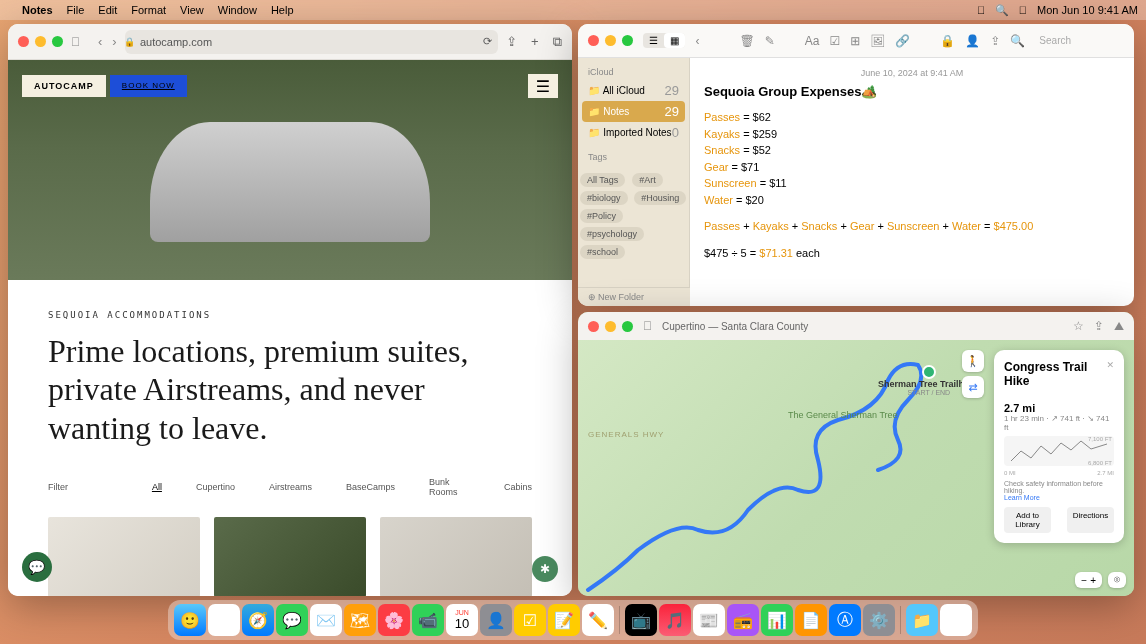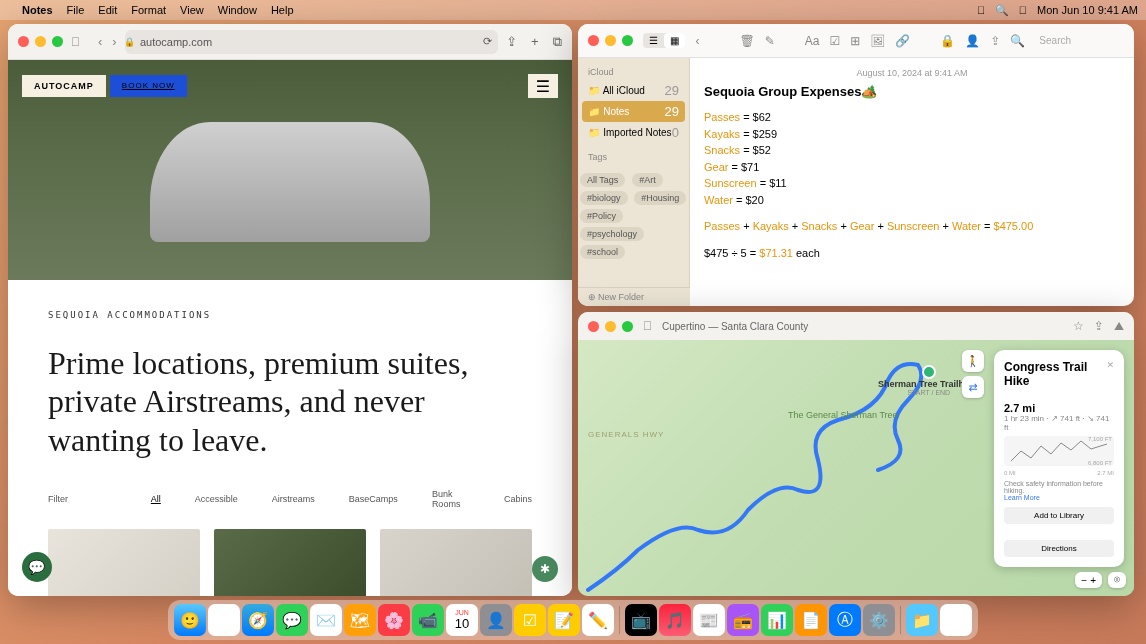--- a/index.html
+++ b/index.html
@@ -28,21 +28,21 @@
 .safari-url .lock { font-size: 9px; }
 .safari-actions { display: flex; gap: 14px; color: #666; font-size: 13px; }
 .safari-content { height: calc(100% - 36px); overflow: hidden; position: relative; background: #fff; }
 .autocamp-header { position: absolute; top: 14px; left: 14px; right: 14px; display: flex; justify-content: space-between; align-items: center; z-index: 2; }
 .autocamp-logo { background: #f5f0e1; padding: 6px 12px; font-size: 9px; font-weight: bold; letter-spacing: 1px; }
 .book-now { background: #1d4ed8; padding: 6px 12px; font-size: 8px; letter-spacing: 1px; margin-left: 4px; text-decoration: underline;}
 .autocamp-menu { background: #f5f0e1; width: 30px; height: 24px; display: flex; align-items: center; justify-content: center; }
 .autocamp-hero { height: 220px; background: linear-gradient(to bottom, #4a5c3a 0%, #5a6b4a 40%, #6a7a5a 100%); position: relative; }
 .airstream-hero { position: absolute; left: 50%; top: 50%; transform: translate(-50%, -40%); width: 280px; height: 120px; background: linear-gradient(to bottom, #d0d0d0, #a0a0a0); border-radius: 60px 60px 8px 8px / 80px 80px 8px 8px; }
 .autocamp-body { padding: 30px 40px; }
-.autocamp-eyebrow { font-size: 9px; letter-spacing: 2px; color: #333; margin-bottom: 24px; font-family: monospace; }
+.autocamp-eyebrow { font-size: 9px; letter-spacing: 2px; color: #333; margin-bottom: 12px; font-family: monospace; }
 .autocamp-headline { font-size: 32px; font-weight: 400; line-height: 1.2; color: #1a1a1a; font-family: Georgia, serif; margin-bottom: 30px; }
 .autocamp-filters { display: flex; gap: 34px; font-size: 9px; color: #555; align-items: center; }
 .autocamp-filters .active { text-decoration: underline; color: #000; }
 .autocamp-gallery { display: flex; gap: 14px; margin-top: 20px; }
 .gallery-img { width: 160px; height: 80px; background: #ccc; border-radius: 2px; }
 .gallery-img.g1 { background: linear-gradient(135deg, #e8e4dc, #d4cfc5); }
 .gallery-img.g2 { background: linear-gradient(135deg, #5a6b4a, #3a4b2a); }
 .gallery-img.g3 { background: linear-gradient(135deg, #d8d4cc, #c4bfb5); }
 .chat-bubble { position: absolute; bottom: 14px; left: 14px; width: 30px; height: 30px; background: #2a6e3f; border-radius: 50%; display: flex; align-items: center; justify-content: center; color: #fff; font-size: 14px; }
 .access-btn { position: absolute; bottom: 14px; right: 14px; width: 26px; height: 26px; background: #4a8a5f; border-radius: 50%; display: flex; align-items: center; justify-content: center; color: #fff; font-size: 12px; }
@@ -74,21 +74,21 @@
 
 .maps { top: 312px; left: 578px; width: 556px; height: 284px; background: #c8e0b8; }
 .maps-toolbar { height: 28px; background: #f4f2ef; display: flex; align-items: center; padding: 0 10px; gap: 10px; font-size: 10px; color: #666; }
 .maps-view { position: relative; height: calc(100% - 28px); background: linear-gradient(135deg, #d4e8c4 0%, #c0dcb0 50%, #b8d8a8 100%); overflow: hidden; }
 .map-route { position: absolute; inset: 0; }
 .trail-card { position: absolute; top: 10px; right: 10px; width: 130px; background: #fff; border-radius: 10px; padding: 10px; font-size: 9px; box-shadow: 0 2px 10px rgba(0,0,0,0.2); }
 .trail-card h3 { font-size: 12px; font-weight: 600; margin-bottom: 14px; }
 .trail-stat { font-size: 11px; font-weight: 600; }
 .trail-sub { font-size: 8px; color: #888; margin-bottom: 4px; }
 .elev-chart { height: 30px; background: #f5f5f5; border-radius: 4px; margin: 4px 0; position: relative; }
-.trail-actions { display: flex; gap: 16px; margin-top: 6px; flex-direction: column; }
+.trail-actions { display: flex; gap: 16px; margin-top: 6px; }
 .trail-btn { flex: 1; background: #f0f0f0; border-radius: 4px; padding: 4px; text-align: center; font-size: 8px; }
 .map-pin { position: absolute; font-size: 9px; color: #3478f6; }
 .route-buttons { position: absolute; top: 10px; right: 150px; display: flex; flex-direction: column; gap: 4px; }
 .route-btn { width: 22px; height: 22px; background: #fff; border-radius: 6px; display: flex; align-items: center; justify-content: center; font-size: 11px; box-shadow: 0 1px 3px rgba(0,0,0,0.2); color: #3478f6; }
 .map-controls { position: absolute; bottom: 8px; right: 8px; display: flex; gap: 6px; }
 .map-ctl { background: #fff; border-radius: 6px; padding: 2px 6px; font-size: 10px; box-shadow: 0 1px 3px rgba(0,0,0,0.2); display: flex; align-items: center; gap: 3px; }
 
 
 .dock { position: absolute; bottom: 4px; left: 50%; transform: translateX(-50%); height: 40px; background: rgba(255,255,255,0.35); backdrop-filter: blur(20px); border-radius: 12px; display: flex; align-items: center; padding: 0 6px; gap: 2px; }
 .dock-icon { width: 32px; height: 32px; border-radius: 7px; display: flex; align-items: center; justify-content: center; font-size: 16px; color: #fff; }
@@ -152,21 +152,21 @@
       </div>
       <div class="autocamp-menu">☰</div>
     </div>
     <div class="autocamp-body">
       <div class="autocamp-eyebrow">SEQUOIA ACCOMMODATIONS</div>
       <div class="autocamp-headline">Prime locations, premium suites, private Airstreams, and never wanting to leave.</div>
       <div class="autocamp-filters">
         <span>Filter</span>
         <span style="width:20px"></span>
         <span class="active">All</span>
-        <span>Accessible</span>
+        <span>Cupertino</span>
         <span>Airstreams</span>
         <span>BaseCamps</span>
         <span>Bunk Rooms</span>
         <span>Cabins</span>
       </div>
       <div class="autocamp-gallery">
         <div class="gallery-img g1"></div>
         <div class="gallery-img g2"></div>
         <div class="gallery-img g3"></div>
       </div>
@@ -225,21 +225,21 @@
         <span class="tag-pill">#Art</span>
         <span class="tag-pill">#biology</span>
         <span class="tag-pill">#Housing</span>
         <span class="tag-pill">#Policy</span>
         <span class="tag-pill">#psychology</span>
         <span class="tag-pill">#school</span>
       </div>
       <div class="notes-footer">⊕ <span>New Folder</span></div>
     </div>
     <div class="notes-content">
-      <div class="notes-date">August 10, 2024 at 9:41 AM</div>
+      <div class="notes-date">June 10, 2024 at 9:41 AM</div>
       <div class="notes-title">Sequoia Group Expenses🏕️</div>
       <div class="notes-line"><span class="orange">Passes</span><span> = $62</span></div>
       <div class="notes-line"><span class="orange">Kayaks</span><span> = $259</span></div>
       <div class="notes-line"><span class="orange">Snacks</span><span> = $52</span></div>
       <div class="notes-line"><span class="orange">Gear</span><span> = $71</span></div>
       <div class="notes-line"><span class="orange">Sunscreen</span><span> = $11</span></div>
       <div class="notes-line"><span class="orange">Water</span><span> = $20</span></div>
       <div class="notes-line" style="margin-top:10px">
         <span class="orange">Passes</span><span> + </span>
         <span class="orange">Kayaks</span><span> + </span>

